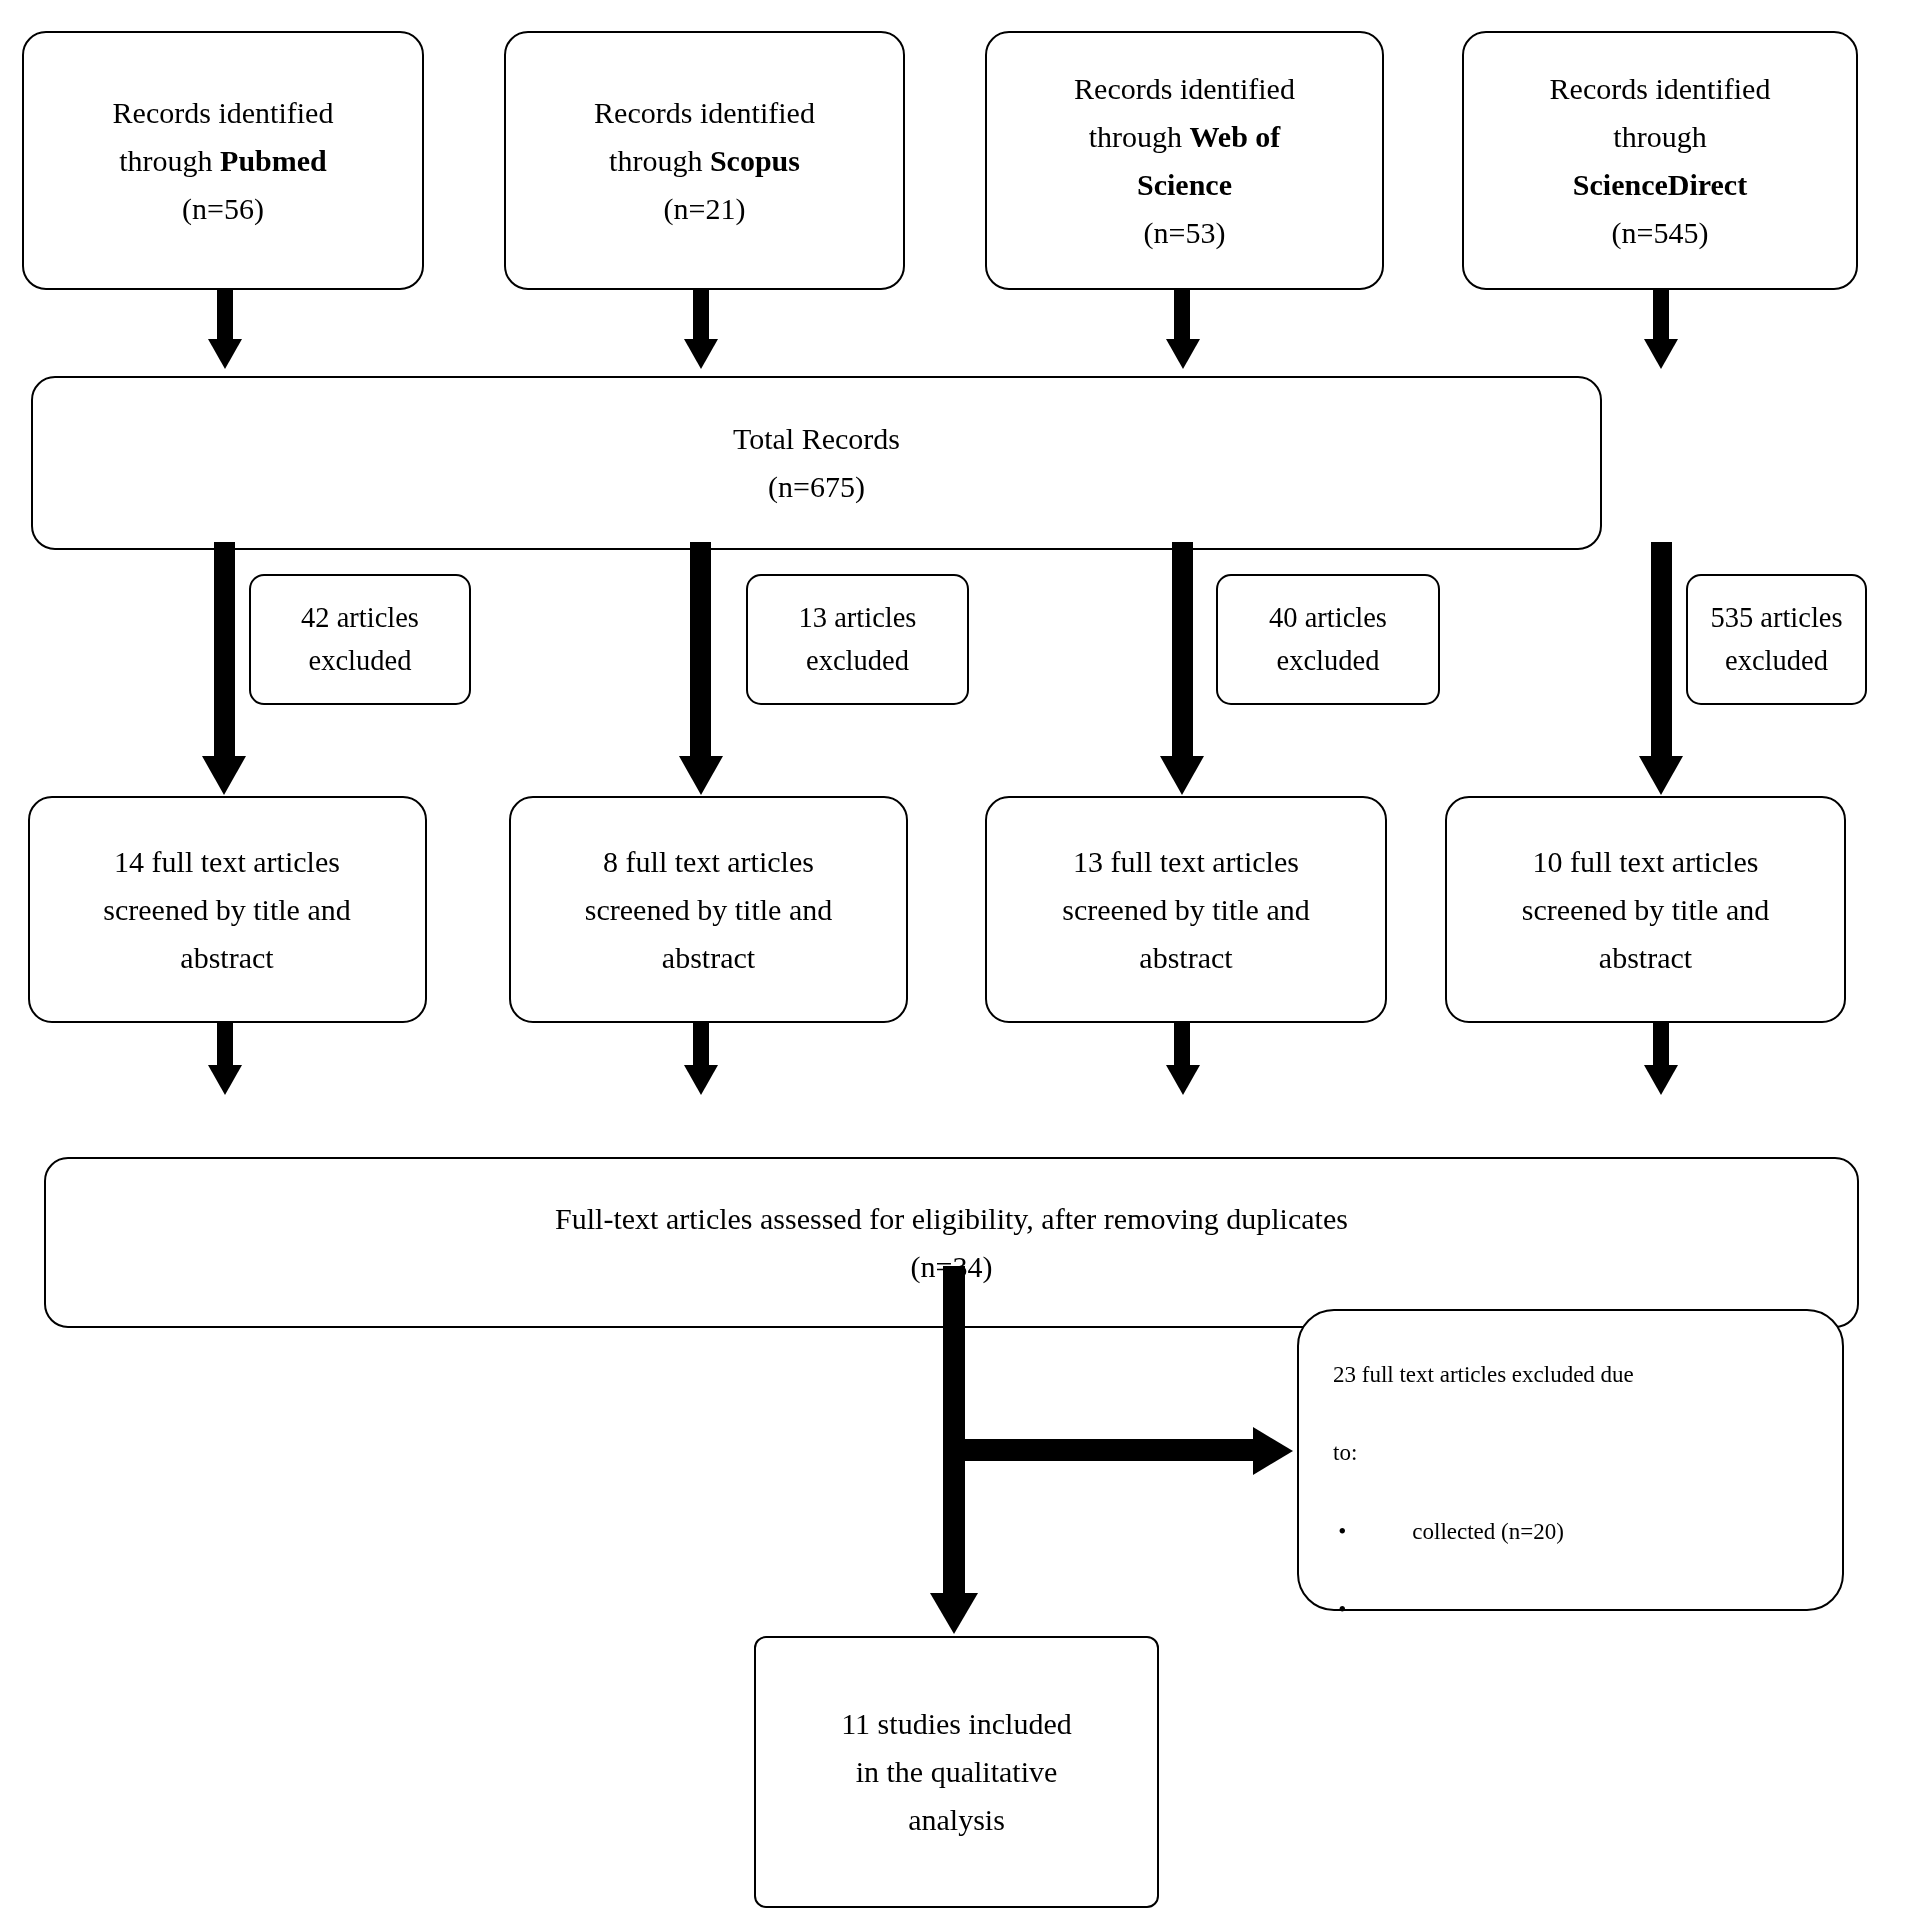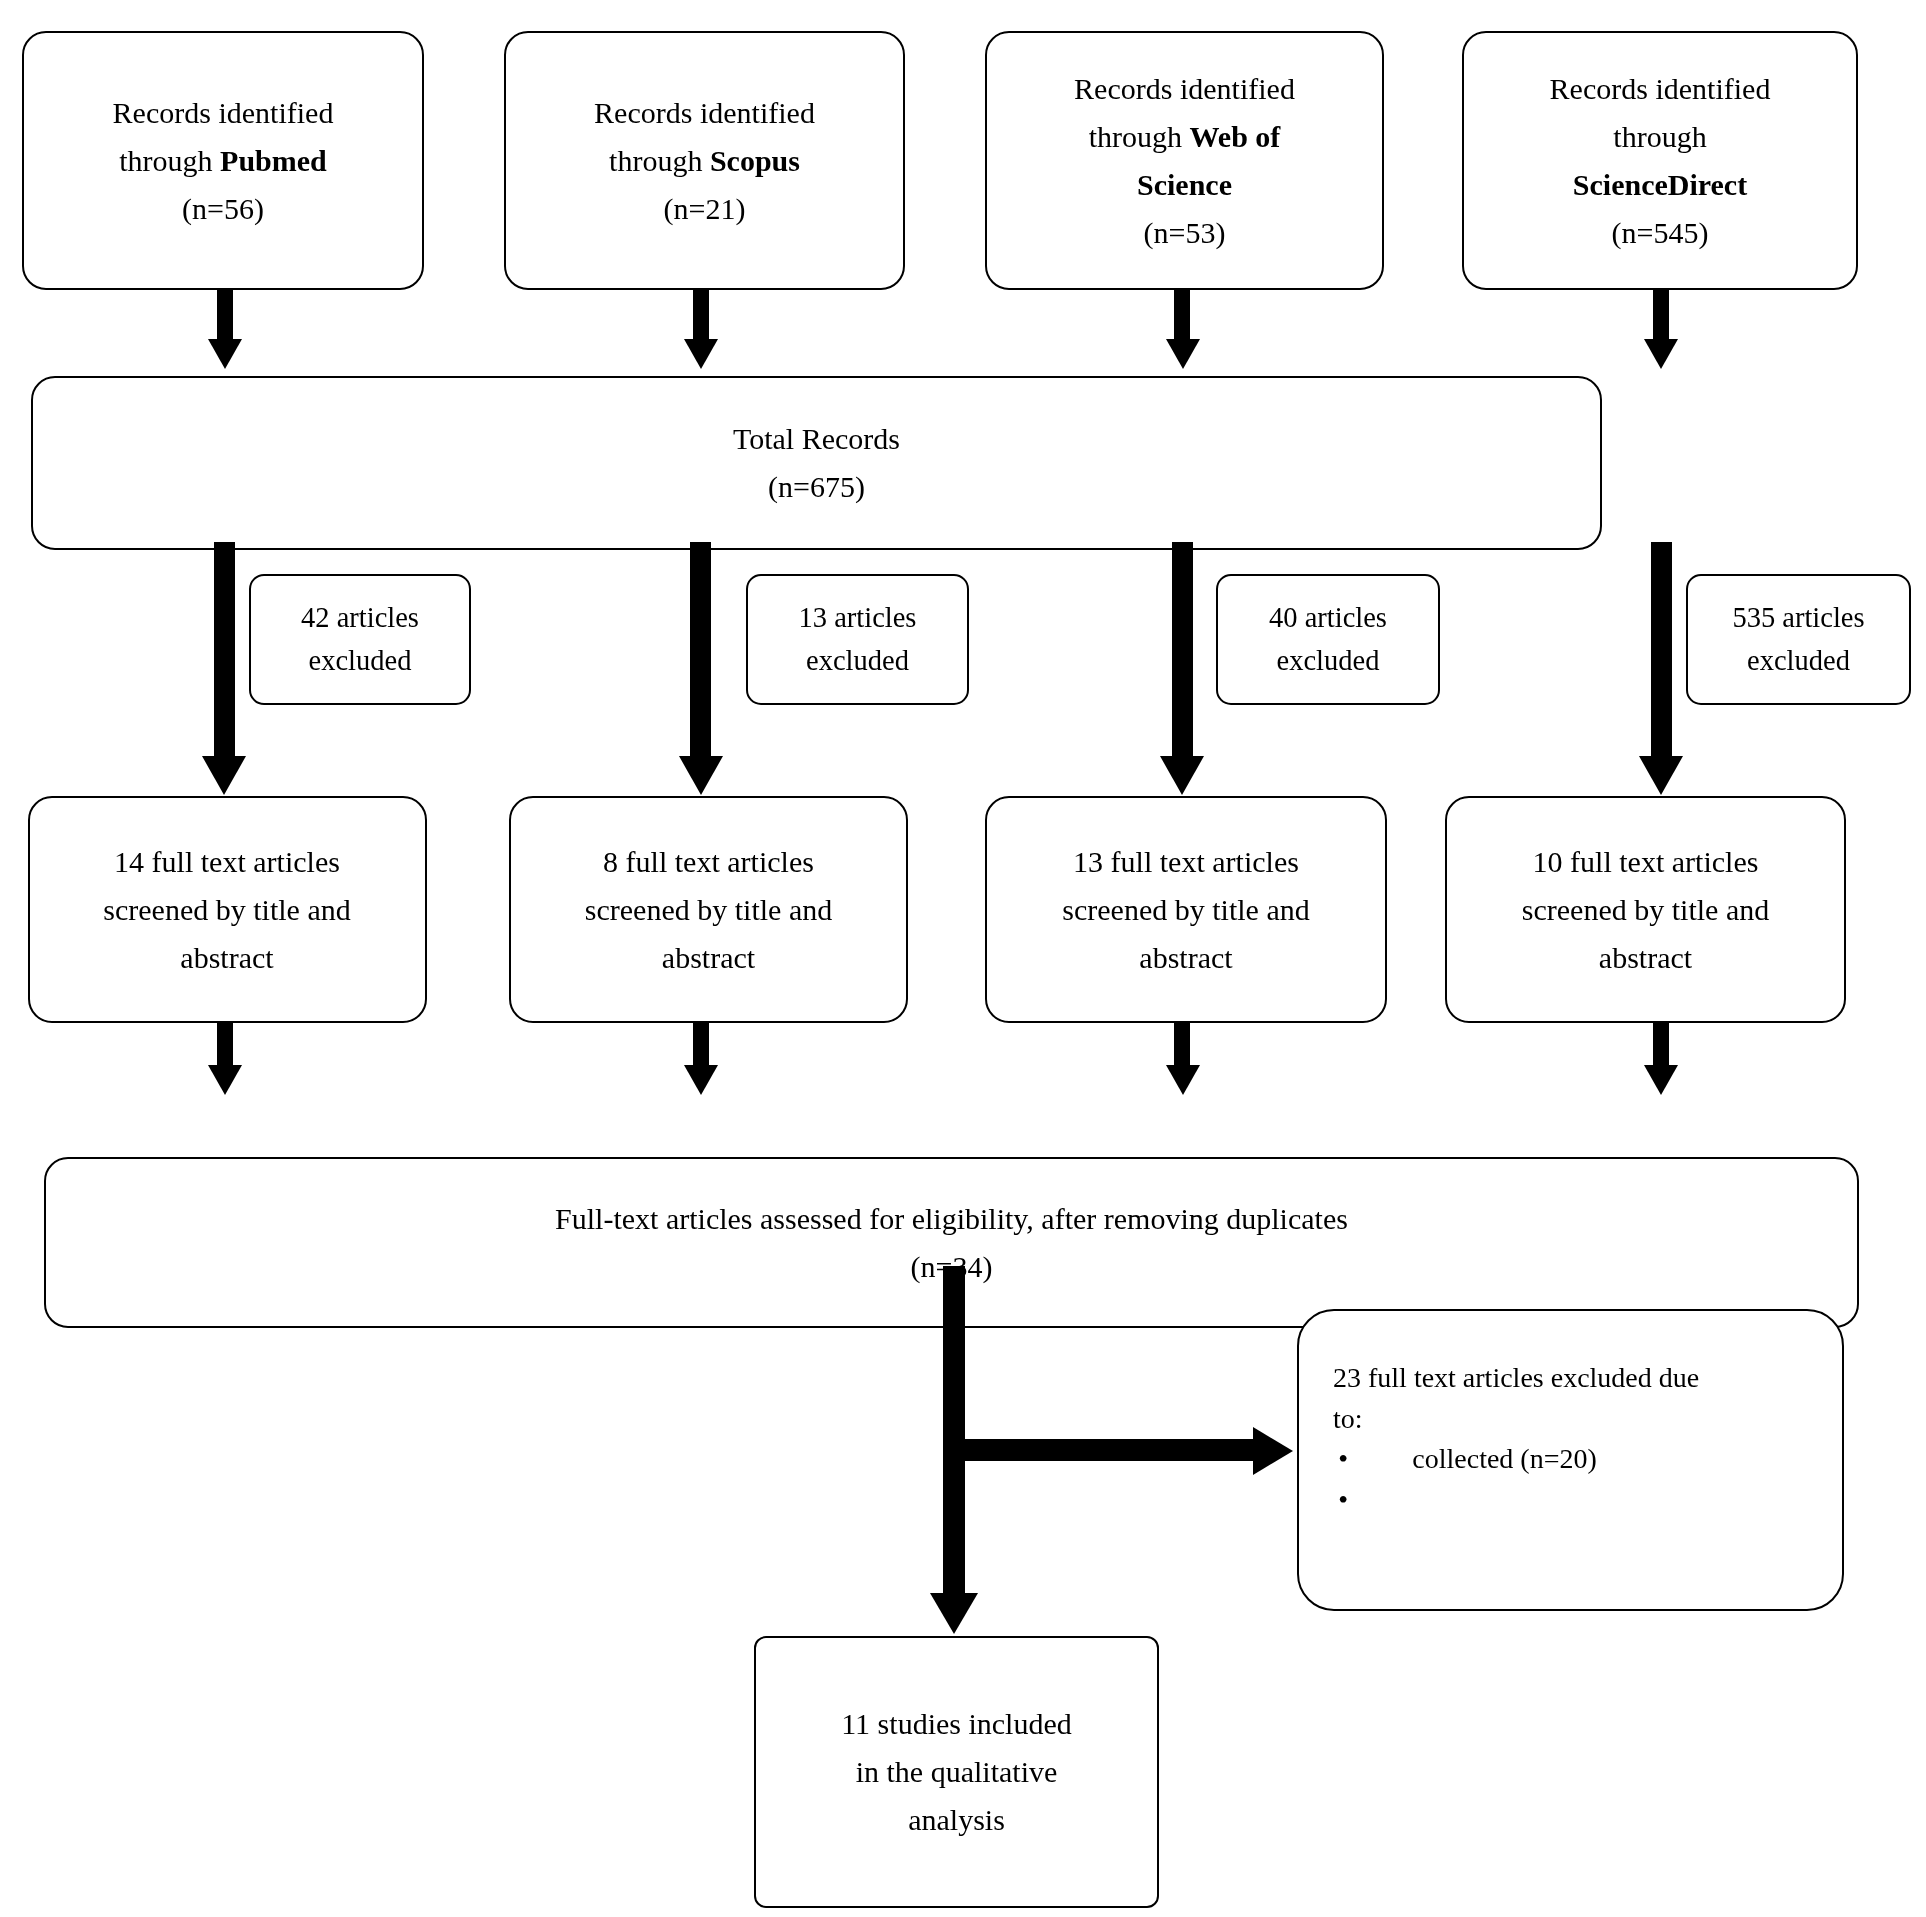--- a/index.html
+++ b/index.html
@@ -29,23 +29,24 @@
   .small-box {
     border-radius: 15px;
     font-size: 28.5px;
     line-height: 1.5;
   }
   .note-box {
     border-radius: 37px;
     align-items: stretch;
     justify-content: flex-start;
     text-align: left;
-    font-size: 28px;
+    font-size: 23px;
     line-height: 1.45;
     padding: 47px 26.4px 26.4px 34px;
+    gap: 45px;
   }
   .note-box .line { white-space: pre-wrap; }
   .bullet-row { display: flex; align-items: flex-start; }
   .bullet-dot { flex: 0 0 74px; padding-left: 5.3px; }
   .bullet-text { flex: 1; }
   .arrow { position: absolute; }
   .shaft { position: absolute; background: #000; }
   .head { position: absolute; width: 0; height: 0; }
   .head.down { border-left: 17px solid transparent; border-right: 17px solid transparent; border-top: 30px solid #000; }
   .head.down.big { border-left: 24px solid transparent; border-right: 24px solid transparent; border-top: 41px solid #000; }
@@ -125,21 +126,21 @@
   <div class="line">excluded</div>
 </div>
 <div class="box small-box" style="left:746px; top:574px; width:223px; height:131px;">
   <div class="line">13 articles</div>
   <div class="line">excluded</div>
 </div>
 <div class="box small-box" style="left:1216px; top:574px; width:224px; height:131px;">
   <div class="line">40 articles</div>
   <div class="line">excluded</div>
 </div>
-<div class="box small-box" style="left:1686px; top:574px; width:225px; height:131px;align-items:center;">
+<div class="box small-box" style="left:1686px; top:574px; width:181px; height:131px;align-items:center;">
   <div class="line">535 articles</div>
   <div class="line">excluded</div>
 </div>
 
 <div class="box" style="left:27.5px; top:796px; width:399px; height:227px;">
   <div class="line">14 full text articles</div>
   <div class="line">screened by title and</div>
   <div class="line">abstract</div>
 </div>
 <div class="box" style="left:509px; top:796px; width:399px; height:227px;">

